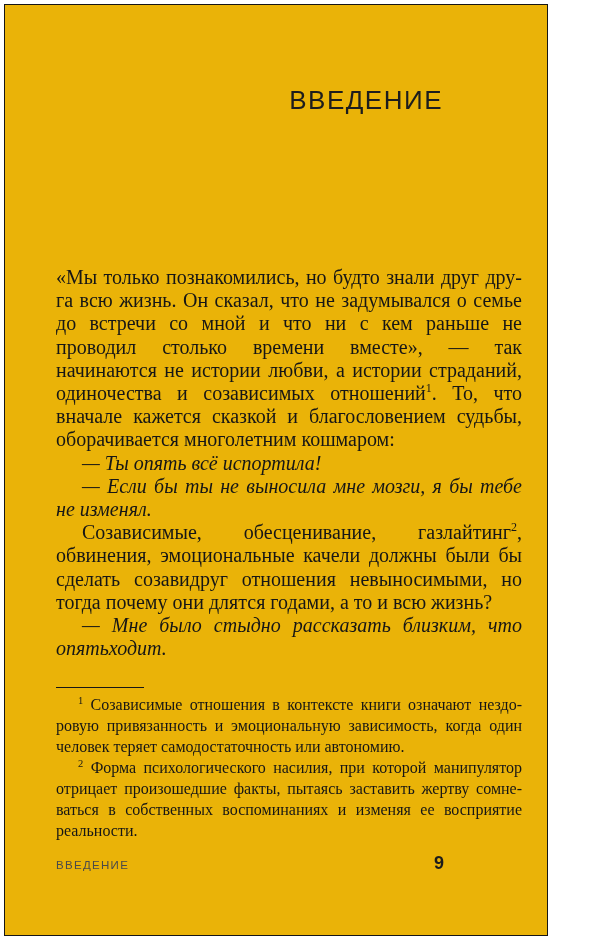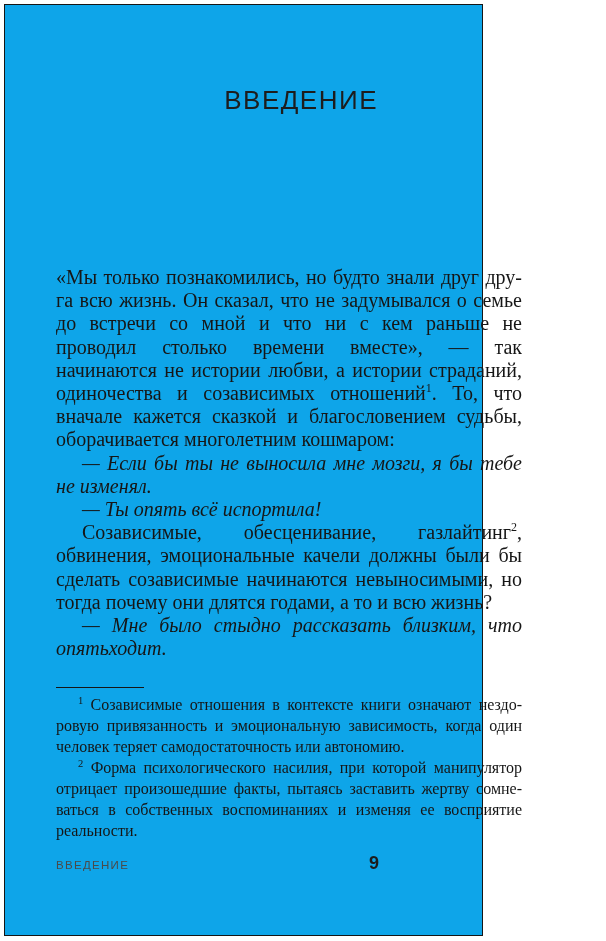--- a/index.html
+++ b/index.html
@@ -5,24 +5,24 @@
   html, body { margin: 0; padding: 0; }
   body {
     width: 606px; height: 941px;
     position: relative;
     background: #ffffff;
     font-family: "Liberation Serif", serif;
   }
   .page {
     position: absolute;
     left: 4px; top: 4px;
-    width: 479px; height: 932px;
+    width: 544px; height: 932px;
     box-sizing: border-box;
     border: 1.5px solid #161616;
-    background: #0ea5e9;
+    background: #eab308;
   }
   .chapter-title {
     position: absolute;
     top: 80px; right: 104px;
     margin: 0;
     font-family: "Liberation Sans", sans-serif;
     font-weight: 400;
     font-size: 26px;
     letter-spacing: 1.5px;
     color: #1d1d1d;
@@ -89,23 +89,23 @@
 </style>
 </head>
 <body>
 
 <div class="page">
 
   <h1 class="chapter-title">ВВЕДЕНИЕ</h1>
 
   <div class="body-text">
     <p class="para"><span>«Мы только познакомились, но будто знали друг дру­га всю жизнь. Он сказал, что не задумывался о семье до встречи со мной и что ни с кем раньше не проводил столько времени вместе», — так начинаются не истории любви, а истории страданий, одиночества и созависимых отношений</span><sup class="fn-ref">1</sup><span>. То, что вначале кажется сказкой и благосло­вением судьбы, оборачивается многолетним кошмаром:</span></p>
+    <p class="para dialogue">— Ты опять всё испортила!</p>
     <p class="para dialogue">— Если бы ты не выносила мне мозги, я бы тебе не из­менял.</p>
-    <p class="para dialogue">— Ты опять всё испортила!</p>
-    <p class="para indent"><span>Созависимые, обесценивание, газлайтинг</span><sup class="fn-ref">2</sup><span>, обвинения, эмоциональные качели должны были бы сделать созави­симые начинаются невыносимыми, но тогда почему они длятся годами, а то и всю жизнь?</span></p>
+    <p class="para indent"><span>Созависимые, обесценивание, газлайтинг</span><sup class="fn-ref">2</sup><span>, обвинения, эмоциональные качели должны были бы сделать созави­друг отношения невыносимыми, но тогда почему они длятся годами, а то и всю жизнь?</span></p>
     <p class="para dialogue">— Мне было стыдно рассказать близким, что опять­ходит.</p>
   </div>
 
   <div class="footnotes">
     <div class="fn-rule"></div>
     <p class="footnote"><sup class="fn-marker">1</sup> <span>Созависимые отношения в контексте книги означают нездо­ровую привязанность и эмоциональную зависимость, когда один человек теряет самодостаточность или автономию.</span></p>
     <p class="footnote"><sup class="fn-marker">2</sup> <span>Форма психологического насилия, при которой манипулятор отрицает произошедшие факты, пытаясь заставить жертву сомне­ваться в собственных воспоминаниях и изменяя ее восприятие реальности.</span></p>
   </div>
 
   <div class="page-footer">

